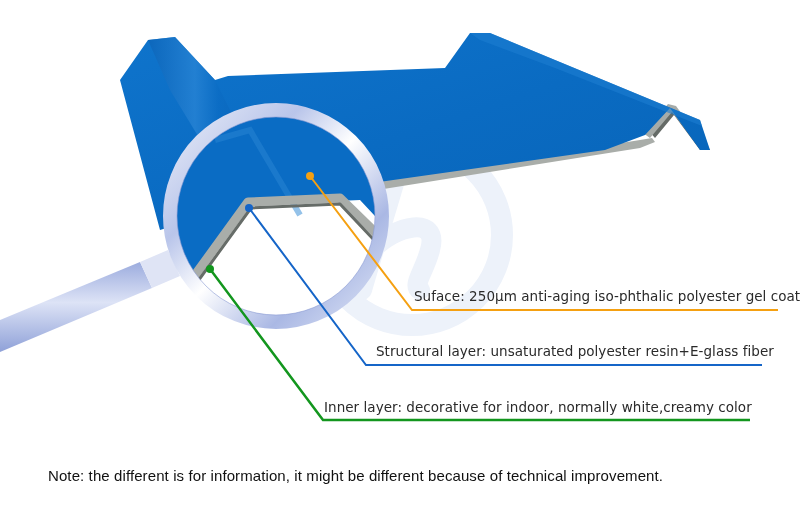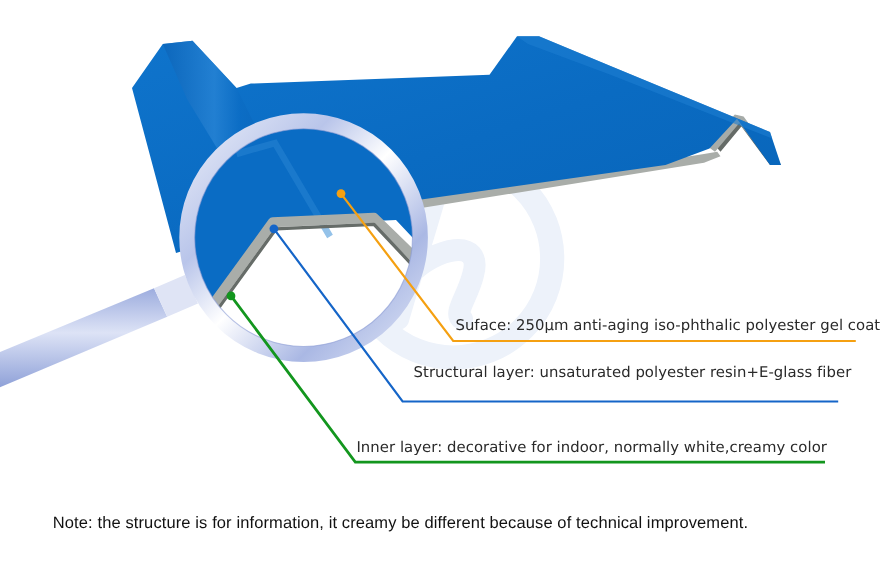--- a/index.html
+++ b/index.html
@@ -86,16 +86,16 @@
     <polyline points="249,208 366,365 762,365" fill="none" stroke="#1565c8" stroke-width="2"></polyline>
   </g>
 
   <g>
     <circle cx="210" cy="269" r="4" fill="#13961e"></circle>
     <polyline points="210,269 323,420 750,420" fill="none" stroke="#13961e" stroke-width="2.5"></polyline>
   </g>
 </svg>
 
 <div class="label" style="left:414px; top:288px;text-align:right;">Suface: 250μm anti-aging iso-phthalic polyester gel coat</div>
-<div class="label" style="left:376px; top:331px;">Structural layer: unsaturated polyester resin+E-glass fiber</div>
+<div class="label" style="left:376px; top:343px;">Structural layer: unsaturated polyester resin+E-glass fiber</div>
 <div class="label" style="left:324px; top:399px;">Inner layer: decorative for indoor, normally white,creamy color</div>
 
-<div class="note">Note: the structure is for information, it creamy be different because of technical improvement.</div>
+<div class="note">Note: the different is for information, it might be different because of technical improvement.</div>
 
 </body></html>

